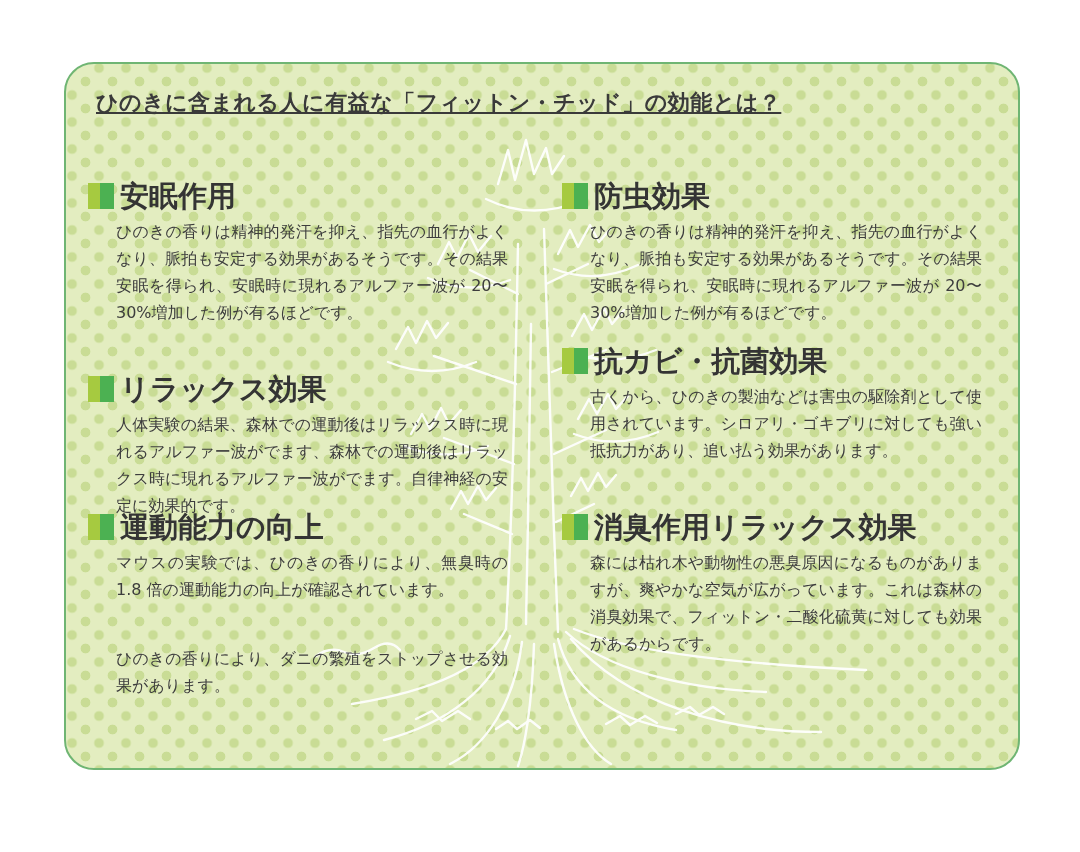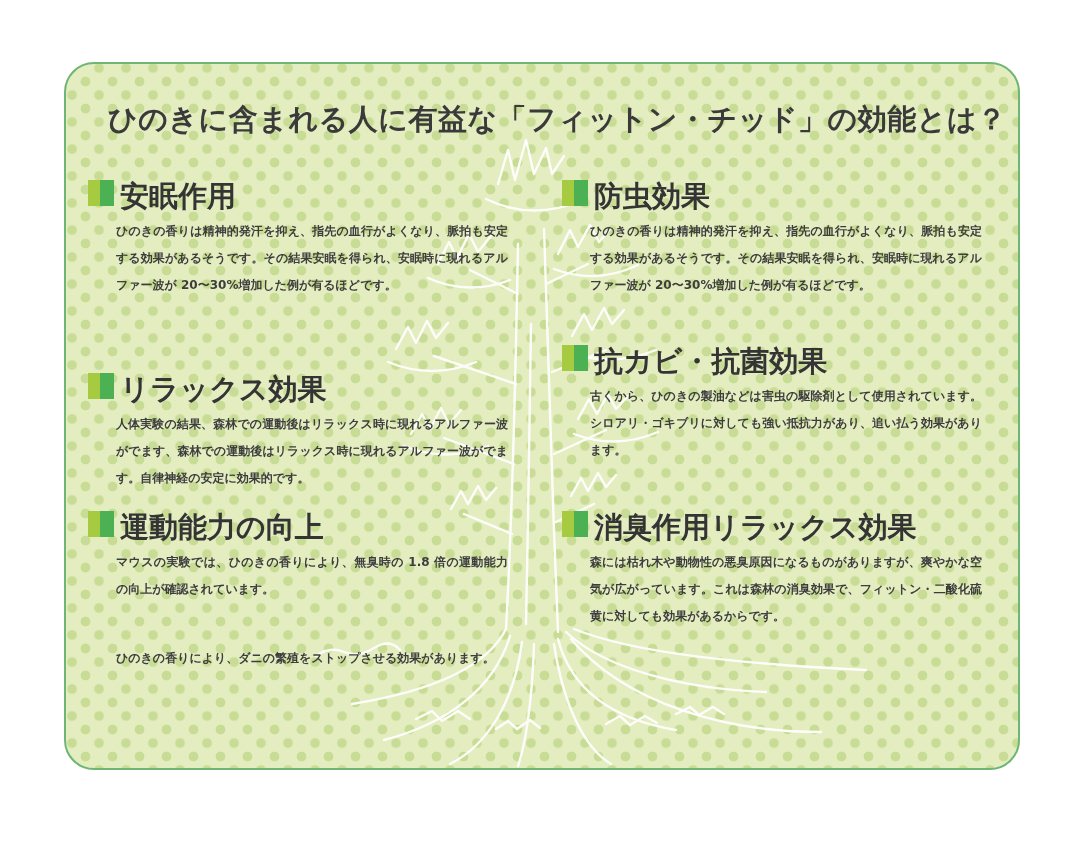--- a/index.html
+++ b/index.html
@@ -25,60 +25,61 @@
     background-position:6px 4px,19.5px 17.5px;
     overflow:hidden;
   }
   .tree{
     position:absolute;left:0;top:0;width:956px;height:708px;
     pointer-events:none;
   }
   .title{
     position:absolute;
     left:30px;top:24px;
-    margin:12px;
-    font-size:29px;
+    margin:0;
+    font-size:22px;
     font-weight:bold;
     color:#3a3a3a;
     white-space:nowrap;
     letter-spacing:0.5px;
+    text-decoration:underline;
   }
   .section{
     position:absolute;
     width:420px;
   }
   .col-left .s0{left:22px;top:116px;}
   .col-left .s1{left:22px;top:281px;margin-top:28px;}
   .col-left .s2{left:22px;top:447px;}
   .col-left .s3{left:22px;top:575px;}
   .col-right .s0{left:496px;top:116px;}
   .col-right .s1{left:496px;top:281px;}
   .col-right .s2{left:496px;top:447px;}
   .hrow{
     display:flex;
-    align-items:flex-start;
+    align-items:center;
   }
   .bullet{
     width:26px;height:26px;
     margin-right:6px;
     flex:0 0 26px;
     background:linear-gradient(to right,#a6ca40 0 45%,#4cb152 45% 100%);
   }
   .heading{
     font-size:29px;
     font-weight:bold;
     color:#343434;
     line-height:32px;
     white-space:nowrap;
   }
   .body{
     margin:6px 0 0 28px;
     width:392px;
-    font-size:12px;
-    font-weight:bold;
+    font-size:16px;
+    font-weight:normal;
     line-height:27px;
     color:#3d3d3d;
     text-align:justify;
   }
 </style>
 </head>
 <body>
 
 <div class="card">
 

